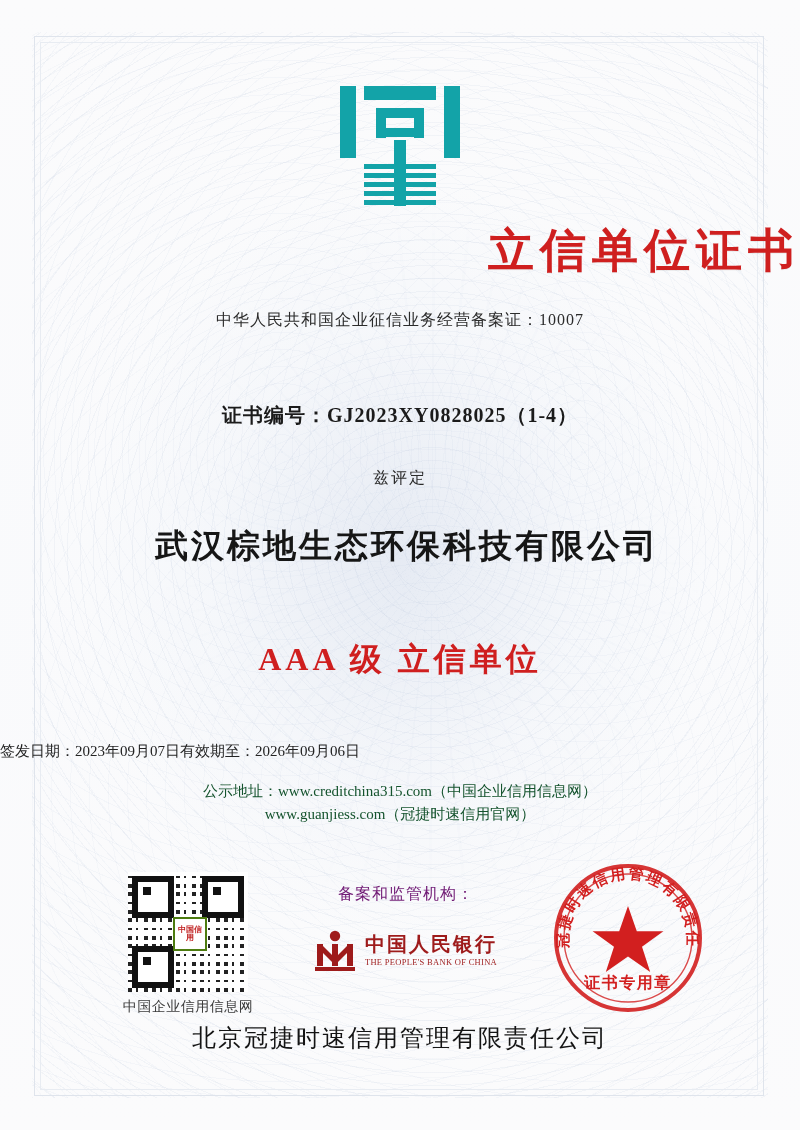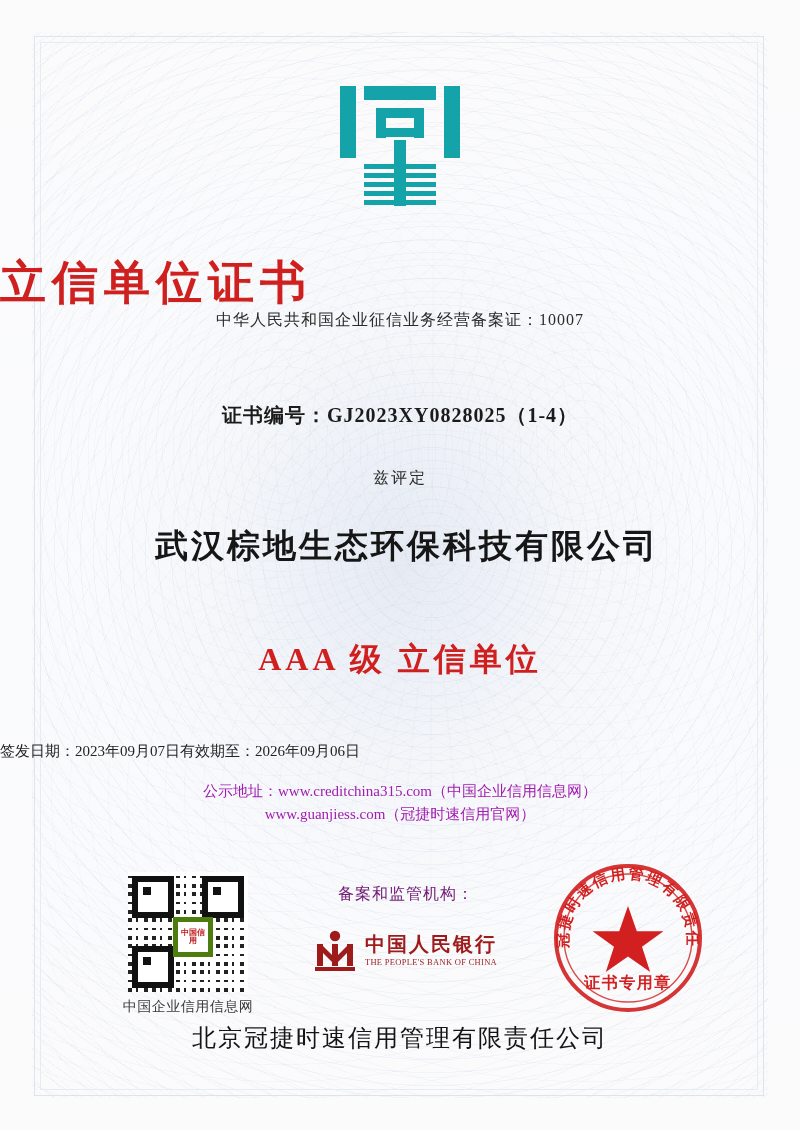--- a/index.html
+++ b/index.html
@@ -86,23 +86,23 @@
     display: flex;
     justify-content: center;
   }
   .logo {
     width: 140px;
     height: 130px;
   }
 
   .title {
     position: absolute;
-    top: 252px;
-    left: 0; right: 0;
-    text-align: left;
+    top: 220px;
+    left: 0; right: 0;
+    text-align: right;
     font-family: Liberation Serif, serif;
     font-size: 46px;
     font-weight: bold;
     letter-spacing: 6px;
     color: #cf1f1f;
     text-shadow: 0 1px 0 rgba(0,0,0,0.06);
   }
 
   .subtitle {
     position: absolute;
@@ -167,21 +167,21 @@
     font-size: 15px;
     color: #232323;
   }
 
   .urls {
     position: absolute;
     top: 780px;
     left: 0; right: 0;
     text-align: center;
     font-size: 15px;
-    color: #a21caf;
+    color: #14532d;
     line-height: 1.55;
   }
   .urls .u { font-family: "Liberation Serif", serif; }
 
   
   .qr-block {
     position: absolute;
     left: 118px;
     top: 872px;
     width: 140px;
@@ -216,21 +216,21 @@
     position: absolute;
     left: 5px; top: 5px;
     width: 8px; height: 8px;
     background: #111;
   }
   .qr .center-logo {
     position: absolute;
     left: 45px; top: 45px;
     width: 30px; height: 30px;
     background: #ffffff;
-    border: 5px solid #4d7c0f;
+    border: 2px solid #4d7c0f;
     display: flex;
     align-items: center;
     justify-content: center;
     color: #c02020;
     font-size: 8px;
     line-height: 1;
     font-weight: bold;
     letter-spacing: 0;
     text-align: center;
   }

